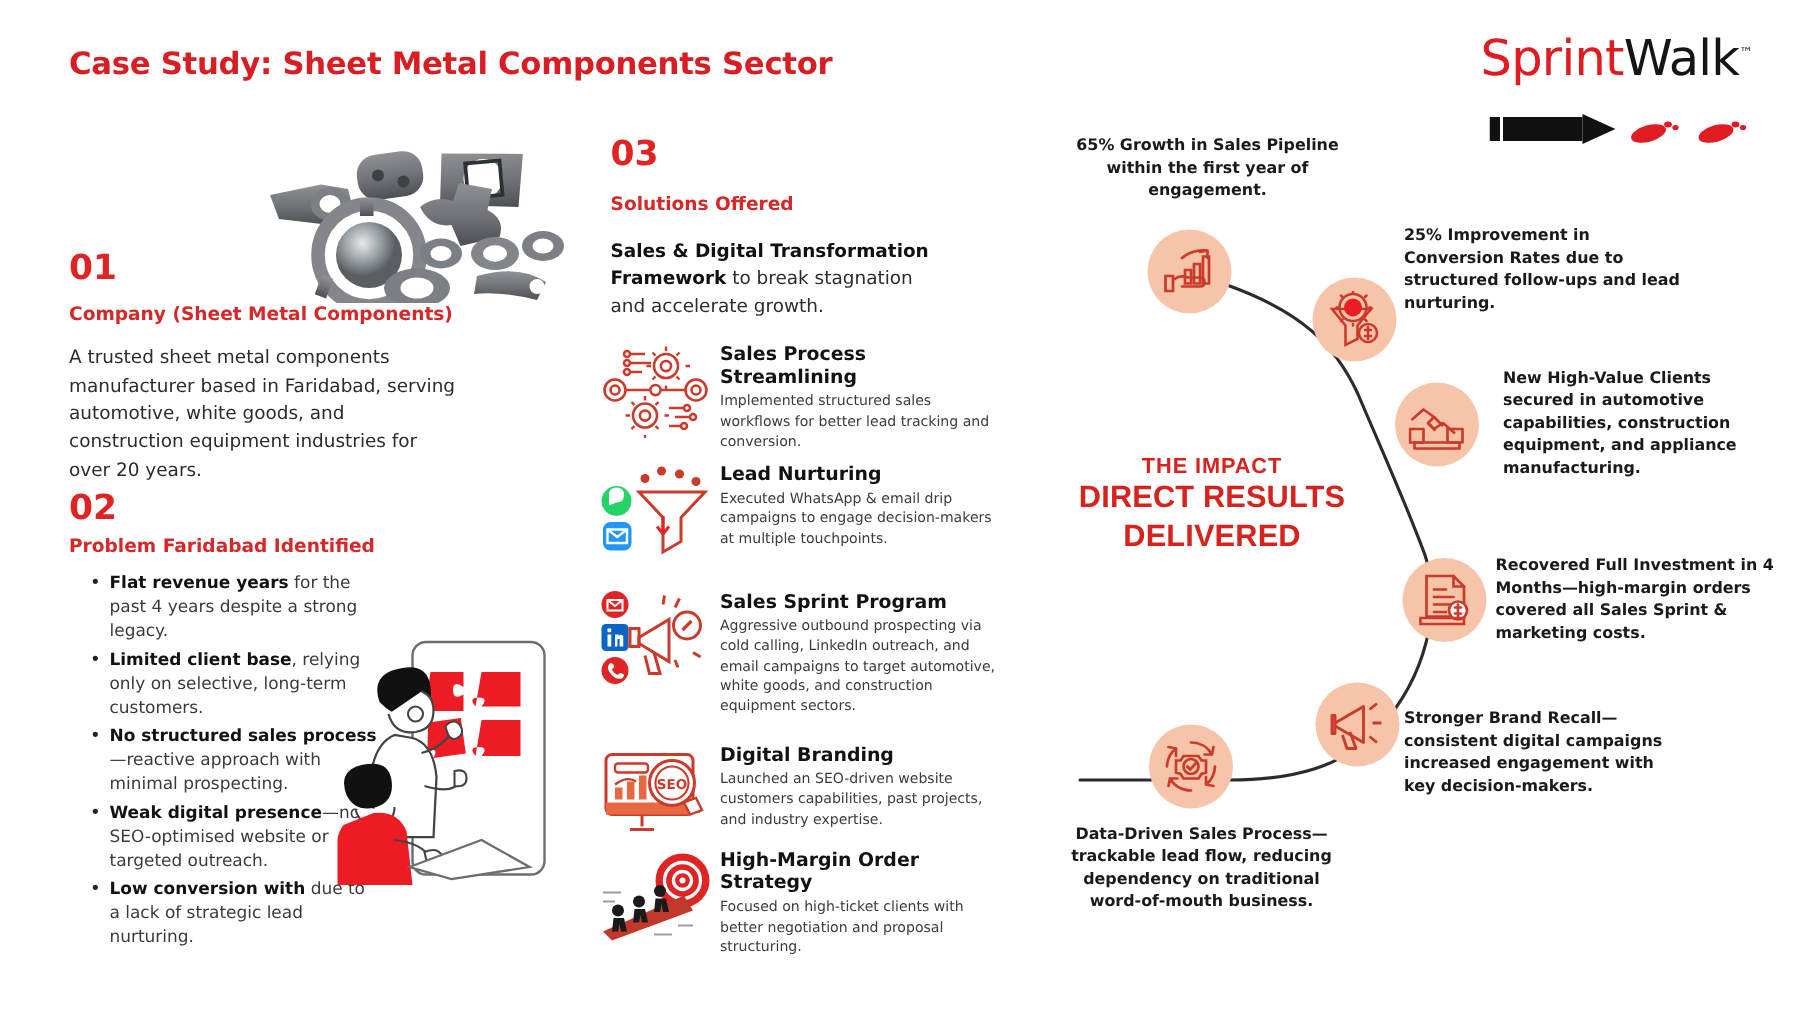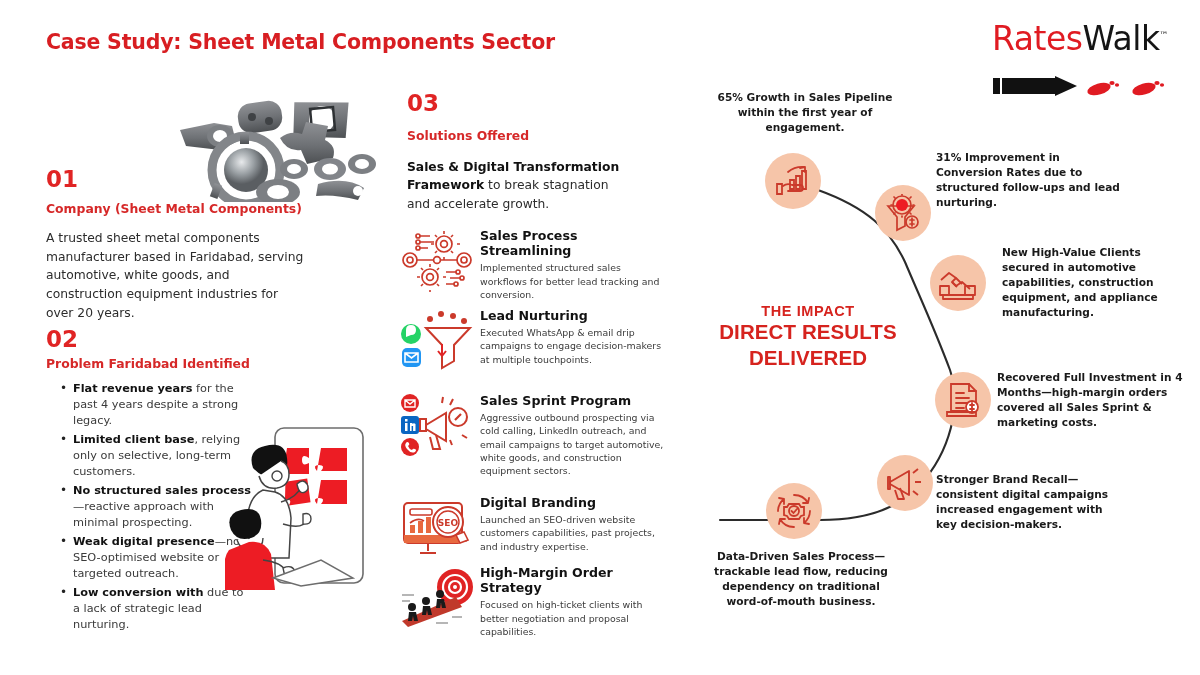--- a/index.html
+++ b/index.html
@@ -81,21 +81,21 @@
   .flowsvg { position:absolute; left: 700px; top: 80px; width: 500px; height: 560px; }
 </style>
 </head>
 <body>
 
 <div class="page">
 
   <div class="title">Case Study: Sheet Metal Components Sector</div>
 
   <div class="logo">
-    <div class="logo-word"><span class="logo-chalk">Rates</span><span class="logo-walk">Walk</span><span class="logo-tm">™</span></div>
+    <div class="logo-word"><span class="logo-chalk">Sprint</span><span class="logo-walk">Walk</span><span class="logo-tm">™</span></div>
     <svg class="logo-marks" viewBox="0 0 175 24">
       <rect x="0" y="4" width="7" height="16" fill="#111"></rect>
       <rect x="9" y="4" width="53" height="16" fill="#111"></rect>
       <path d="M62 2 L84 12 L62 22 Z" fill="#111"></path>
       <g fill="#E01B22">
         <ellipse cx="106" cy="15" rx="12" ry="5.5" transform="rotate(-16 106 15)"></ellipse>
         <ellipse cx="119" cy="9" rx="2.6" ry="2"></ellipse>
         <ellipse cx="124" cy="11" rx="2.1" ry="1.7"></ellipse>
         <ellipse cx="151" cy="15" rx="12" ry="5.5" transform="rotate(-16 151 15)"></ellipse>
         <ellipse cx="164" cy="9" rx="2.6" ry="2"></ellipse>
@@ -303,21 +303,21 @@
               <path d="M23 41 h7 l2 9 h-4 l-1 -5 l-1 5 h-4 z"></path>
       <circle cx="40" cy="29" r="4"></circle>
               <path d="M37 34 h7 l2 9 h-4 l-1 -5 l-1 5 h-4 z"></path>
     </g>
     <g fill="none" stroke="#9E9E9E" stroke-width="1.4">
               <path d="M2 30 h12 M2 36 h8 M36 58 h12 M52 52 h10"></path>
             </g>
   </svg></div>
         <div class="sol-txt">
           <div class="sol-title">High-Margin Order Strategy</div>
-          <div class="sol-desc">Focused on high-ticket clients with better negotiation and proposal capabilities.</div>
+          <div class="sol-desc">Focused on high-ticket clients with better negotiation and proposal structuring.</div>
         </div>
       </div>
     </div>
 
   <svg class="flowsvg" viewBox="0 0 500 560">
     <path d="M118 110 C 168 128, 190 150, 205 182
              C 222 222, 235 250, 250 290
              C 262 325, 250 372, 220 405
              C 196 432, 160 440, 120 440
              C 80 440, 60 440, 20 440" fill="none" stroke="#2b2b2b" stroke-width="2.1" stroke-linecap="round"></path>
@@ -394,20 +394,20 @@
       </div>
     </div>
 
   <div class="impact-head">
     <div class="impact-l1">THE IMPACT</div>
     <div class="impact-l2">DIRECT RESULTS DELIVERED</div>
   </div>
 
   <div id="captions-container">
       <div class="cap center" style="left: 712px; top: 90px; width: 186px;">65% Growth in Sales Pipeline within the first year of engagement.</div>
-      <div class="cap" style="left: 936px; top: 150px; width: 186px;">31% Improvement in Conversion Rates due to structured follow-ups and lead nurturing.</div>
+      <div class="cap" style="left: 936px; top: 150px; width: 186px;">25% Improvement in Conversion Rates due to structured follow-ups and lead nurturing.</div>
       <div class="cap" style="left: 1002px; top: 245px; width: 178px;">New High-Value Clients secured in automotive capabilities, construction equipment, and appliance manufacturing.</div>
       <div class="cap" style="left: 997px; top: 370px; width: 186px;">Recovered Full Investment in 4 Months—high-margin orders covered all Sales Sprint &amp; marketing costs.</div>
       <div class="cap" style="left: 936px; top: 472px; width: 178px;">Stronger Brand Recall—consistent digital campaigns increased engagement with key decision-makers.</div>
       <div class="cap center" style="left: 706px; top: 549px; width: 190px;">Data-Driven Sales Process—trackable lead flow, reducing dependency on traditional word-of-mouth business.</div>
     </div>
 
 </div>
 
 </body></html>

